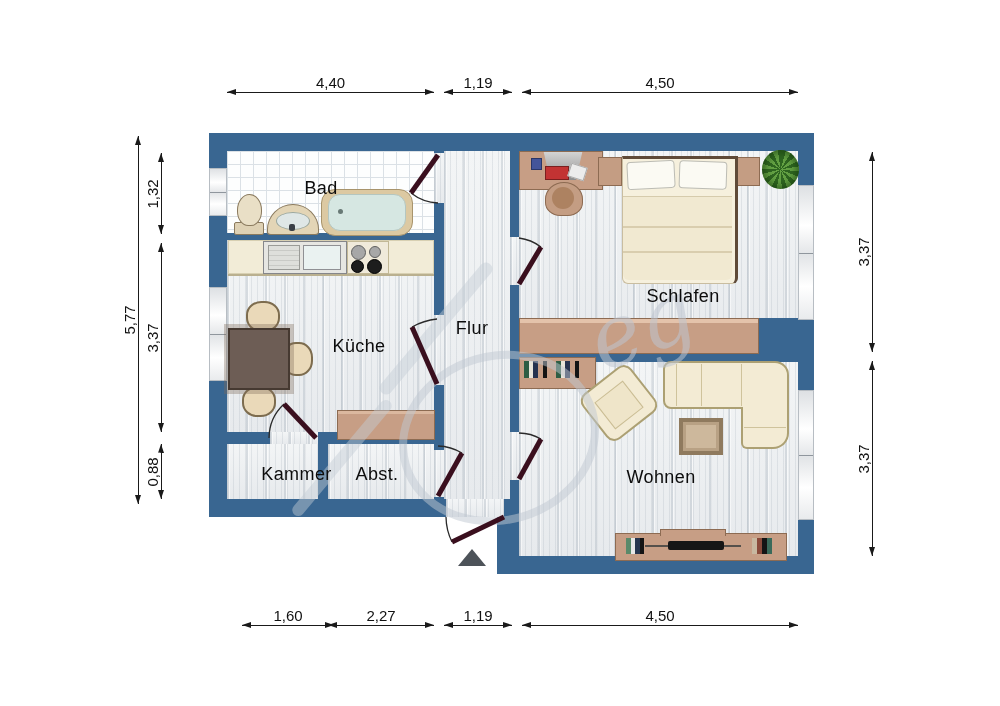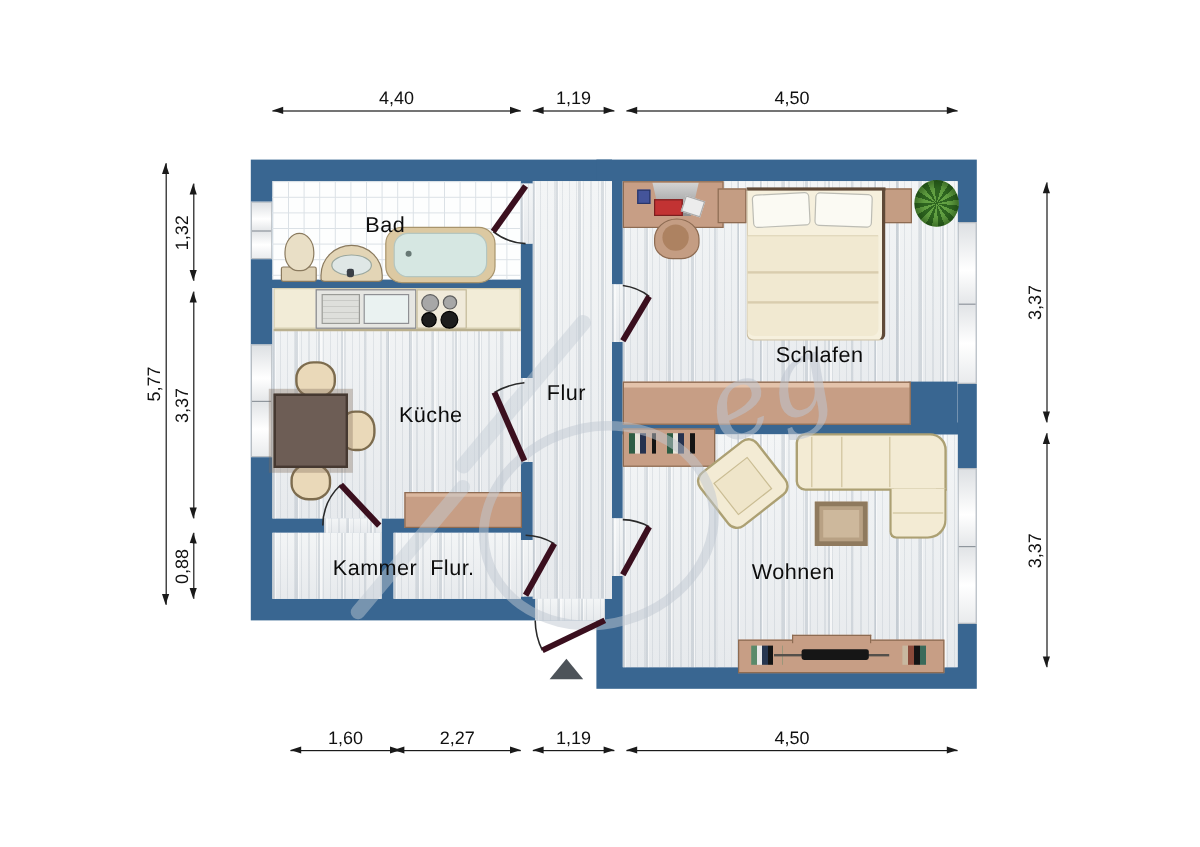--- a/index.html
+++ b/index.html
@@ -171,22 +171,22 @@
       <path d="M519,284 L541,247" stroke="#3a0f1e" stroke-width="5"></path>
       <path d="M519,433 A46,46 0 0 1 541,439" stroke="#2a2a2a" stroke-width="1.3"></path>
       <path d="M519,479 L541,439" stroke="#3a0f1e" stroke-width="5"></path>
     </g>
   </svg>
 
   <div class="room-label" style="left:321px;top:178px;margin-top:10px;">Bad</div>
   <div class="room-label" style="left:359px;top:346px;">Küche</div>
   <div class="room-label" style="left:472px;top:328px;">Flur</div>
   <div class="room-label" style="left:683px;top:296px;">Schlafen</div>
-  <div class="room-label" style="left:292px;top:474px;padding-left:41px;">Kammer</div>
-  <div class="room-label" style="left:377px;top:474px;">Flur.</div>
+  <div class="room-label" style="left:276px;top:474px;padding-left:41px;">Kammer</div>
+  <div class="room-label" style="left:377px;top:474px;">Abst.</div>
   <div class="room-label" style="left:661px;top:477px;">Wohnen</div>
 
   <div class="dim-h" style="left:227px;top:92px;width:207px;">
     <span class="lbl">4,40</span>
     </div>
   <div class="dim-h" style="left:444px;top:92px;width:68px;">
     <span class="lbl">1,19</span>
     </div>
   <div class="dim-h" style="left:522px;top:92px;width:276px;">
     <span class="lbl">4,50</span>

